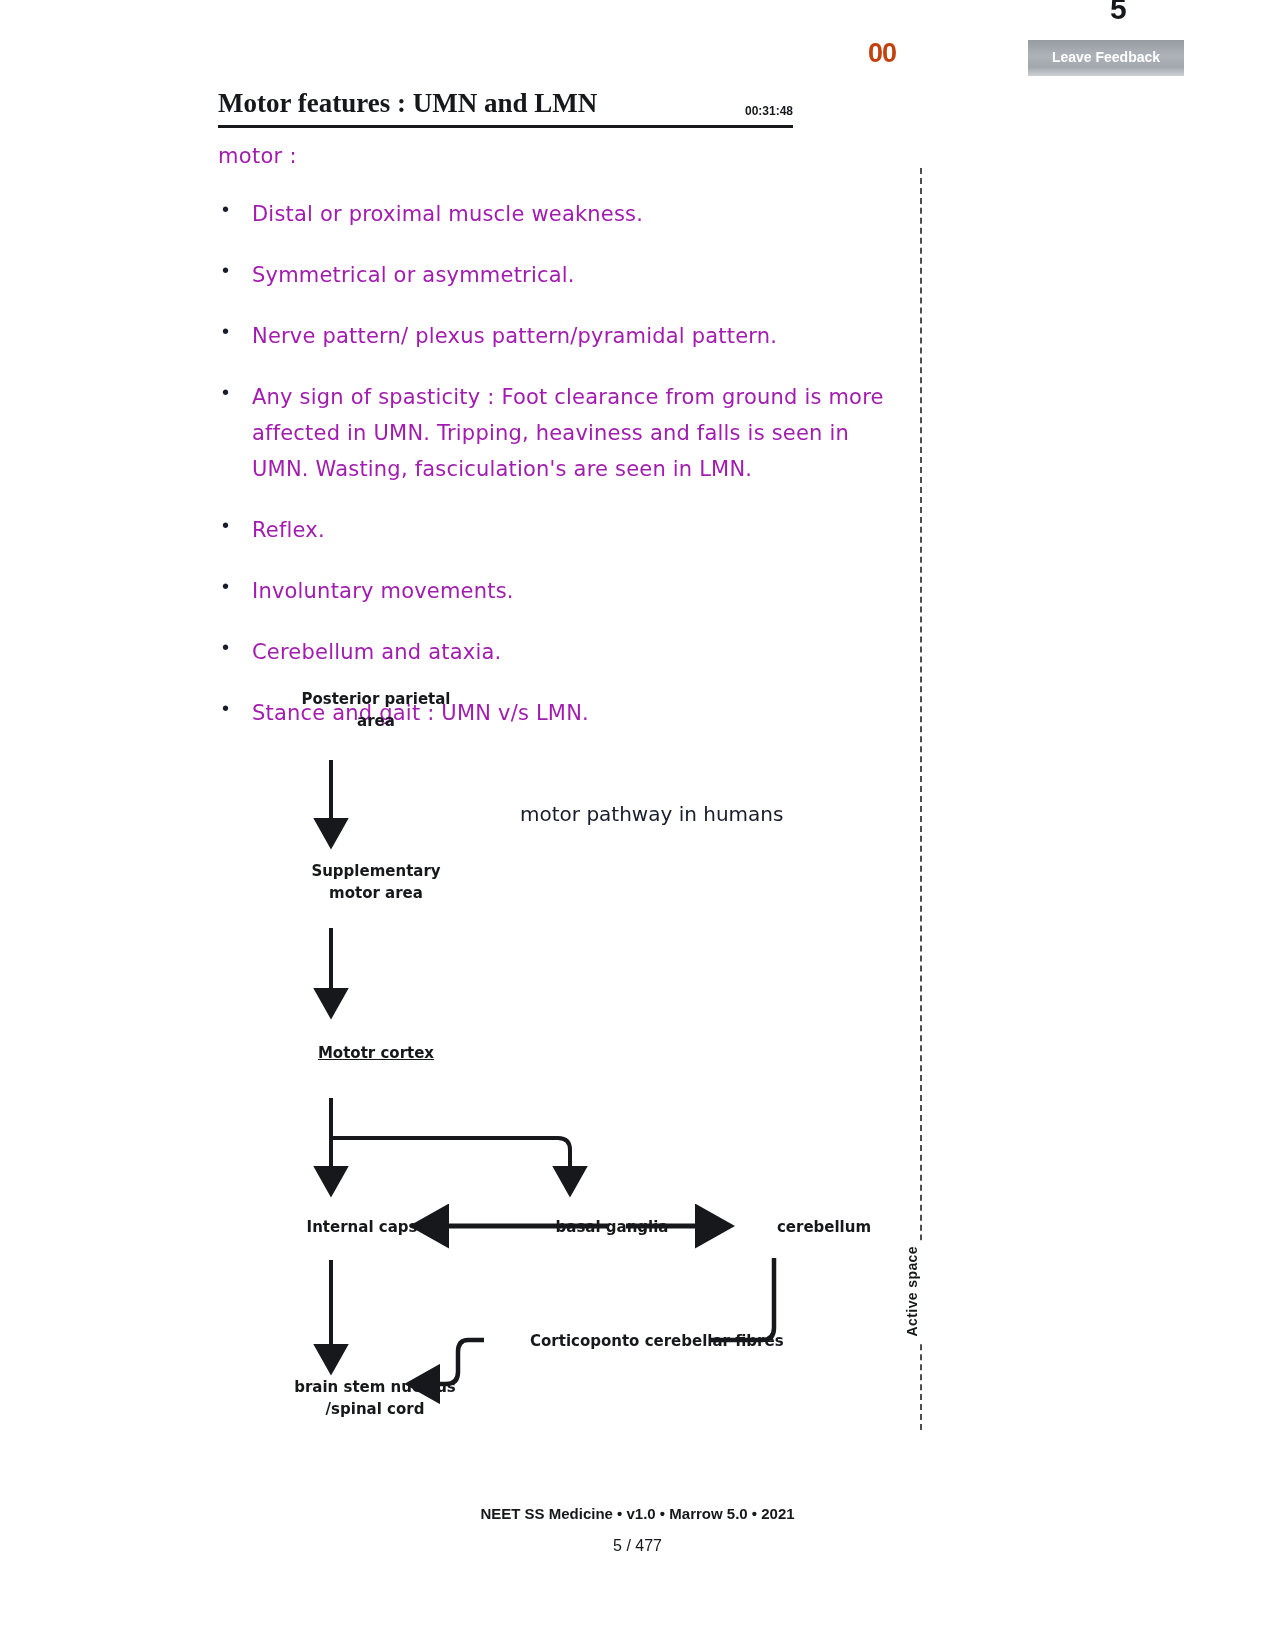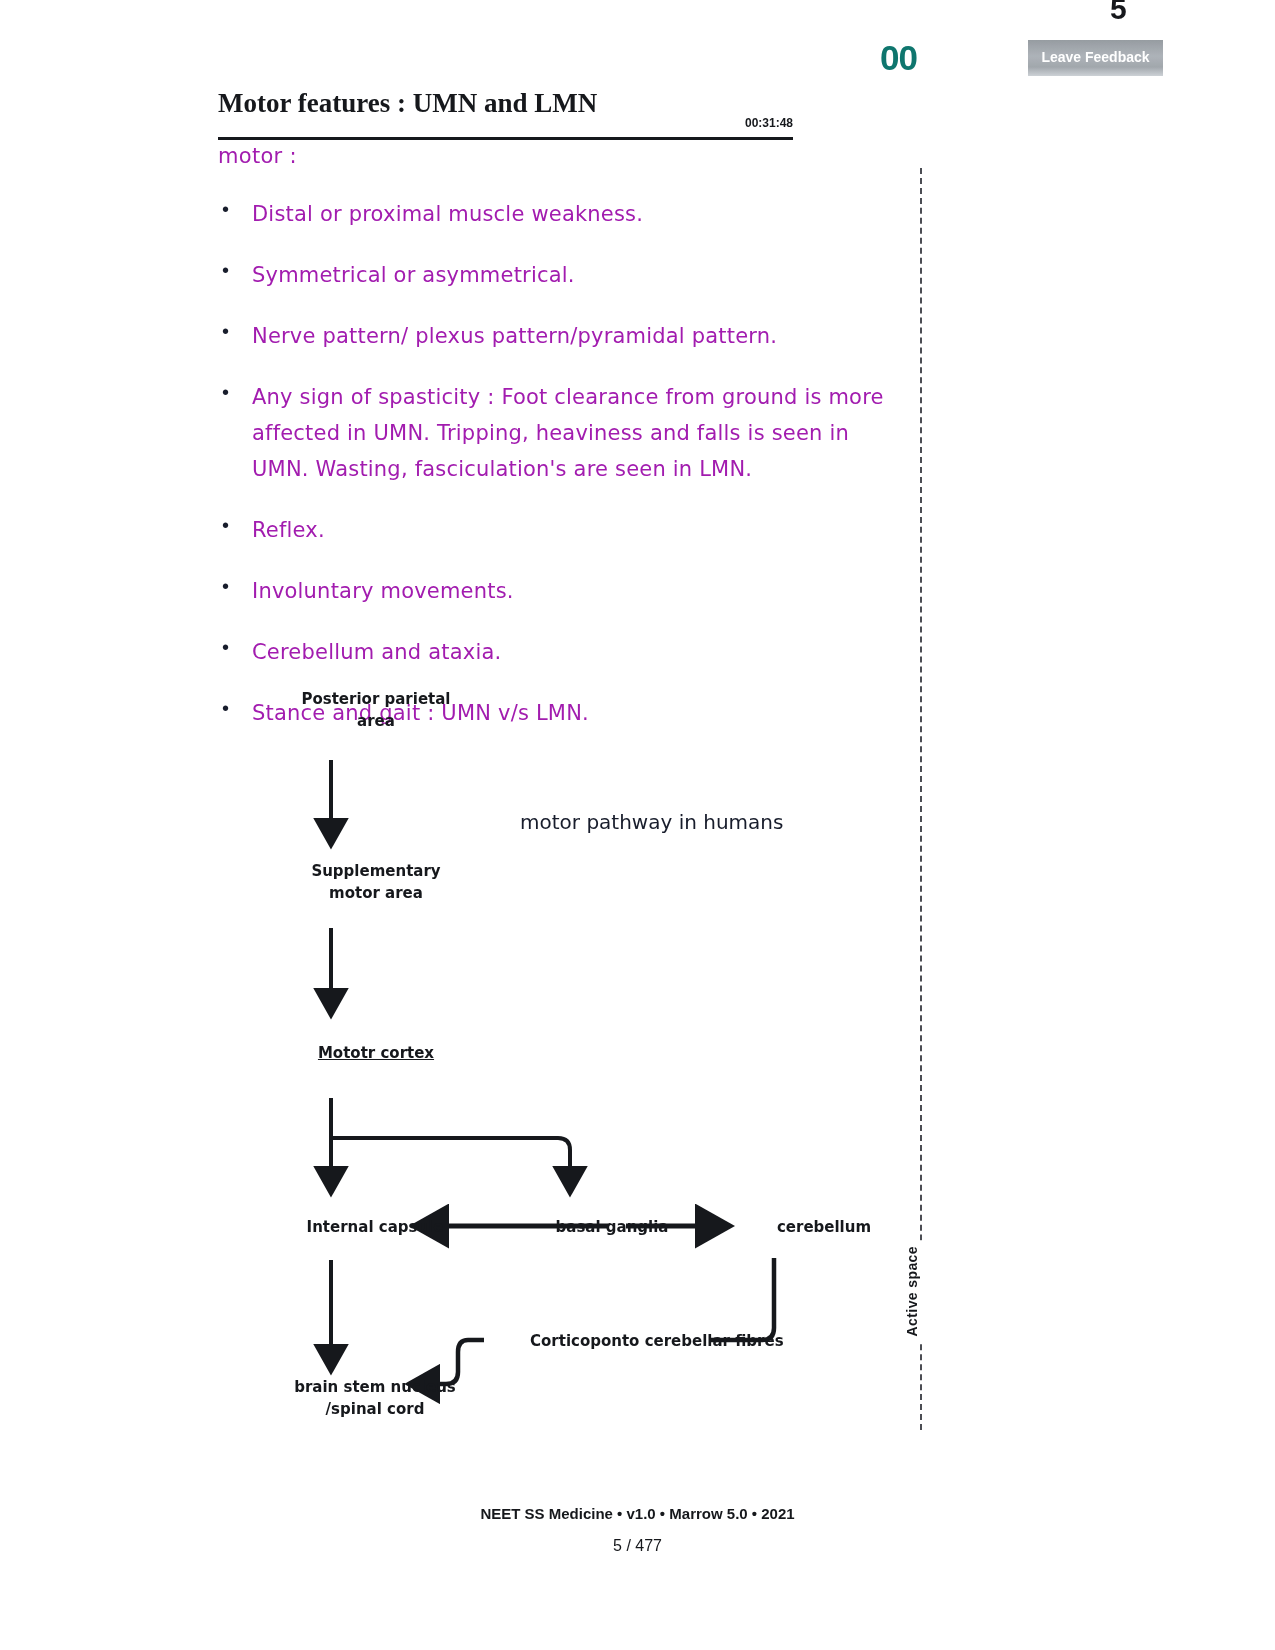--- a/index.html
+++ b/index.html
@@ -33,41 +33,40 @@
     position: absolute;
     top: 22px;
     left: 868px;
     width: 330px;
     height: 62px;
   }
   .chapter-num {
     position: absolute;
     left: 0px;
     top: 16px;
-    font-size: 35px;
-    font-weight: bold;
-    color: #0f766e;
+    font-size: 27px;
+    font-weight: bold;
+    color: #c2410c;
     letter-spacing: -1px;
-    margin-left: 12px;
   }
   .chapter-title {
     position: absolute;
     left: 47px;
     top: 0px;
     width: 250px;
     font-size: 24px;
     line-height: 25px;
     font-weight: normal;
     color: #16181c;
   }
   .feedback-tab {
     position: absolute;
     left: 160px;
     top: 18px;
-    width: 135px;
+    width: 156px;
     height: 36px;
     background: linear-gradient(180deg, #8e949a 0%, #a7adb3 45%, #9aa0a6 75%, #c9ced3 100%);
     opacity: .92;
   }
   .feedback-tab span {
     position: absolute;
     left: 0;
     right: 0;
     top: 9px;
     text-align: center;
@@ -76,21 +75,21 @@
     color: #ffffff;
   }
 
   
   .slide-title-wrap {
     position: absolute;
     left: 218px;
     top: 88px;
     width: 575px;
     border-bottom: 3px solid #16181c;
-    padding-bottom: 18px;
+    padding-bottom: 6px;
   }
   .slide-title {
     font-family: "Liberation Serif", serif;
     font-size: 27px;
     font-weight: bold;
     color: #16181c;
     display: inline-block;
   }
   .slide-time {
     position: absolute;
@@ -161,21 +160,20 @@
     white-space: nowrap;
     margin-left: 44px;
   }
   .dlabel.two-line { white-space: normal; }
   .hand-caption {
     position: absolute;
     font-family: "DejaVu Sans", sans-serif;
     font-size: 20px;
     color: #181d2c;
     font-weight: 500;
-    margin-top: 8px;
   }
   .diagram svg {
     position: absolute;
     left: 0;
     top: 0;
     overflow: visible;
   }
 
   
   .active-space-rule {

